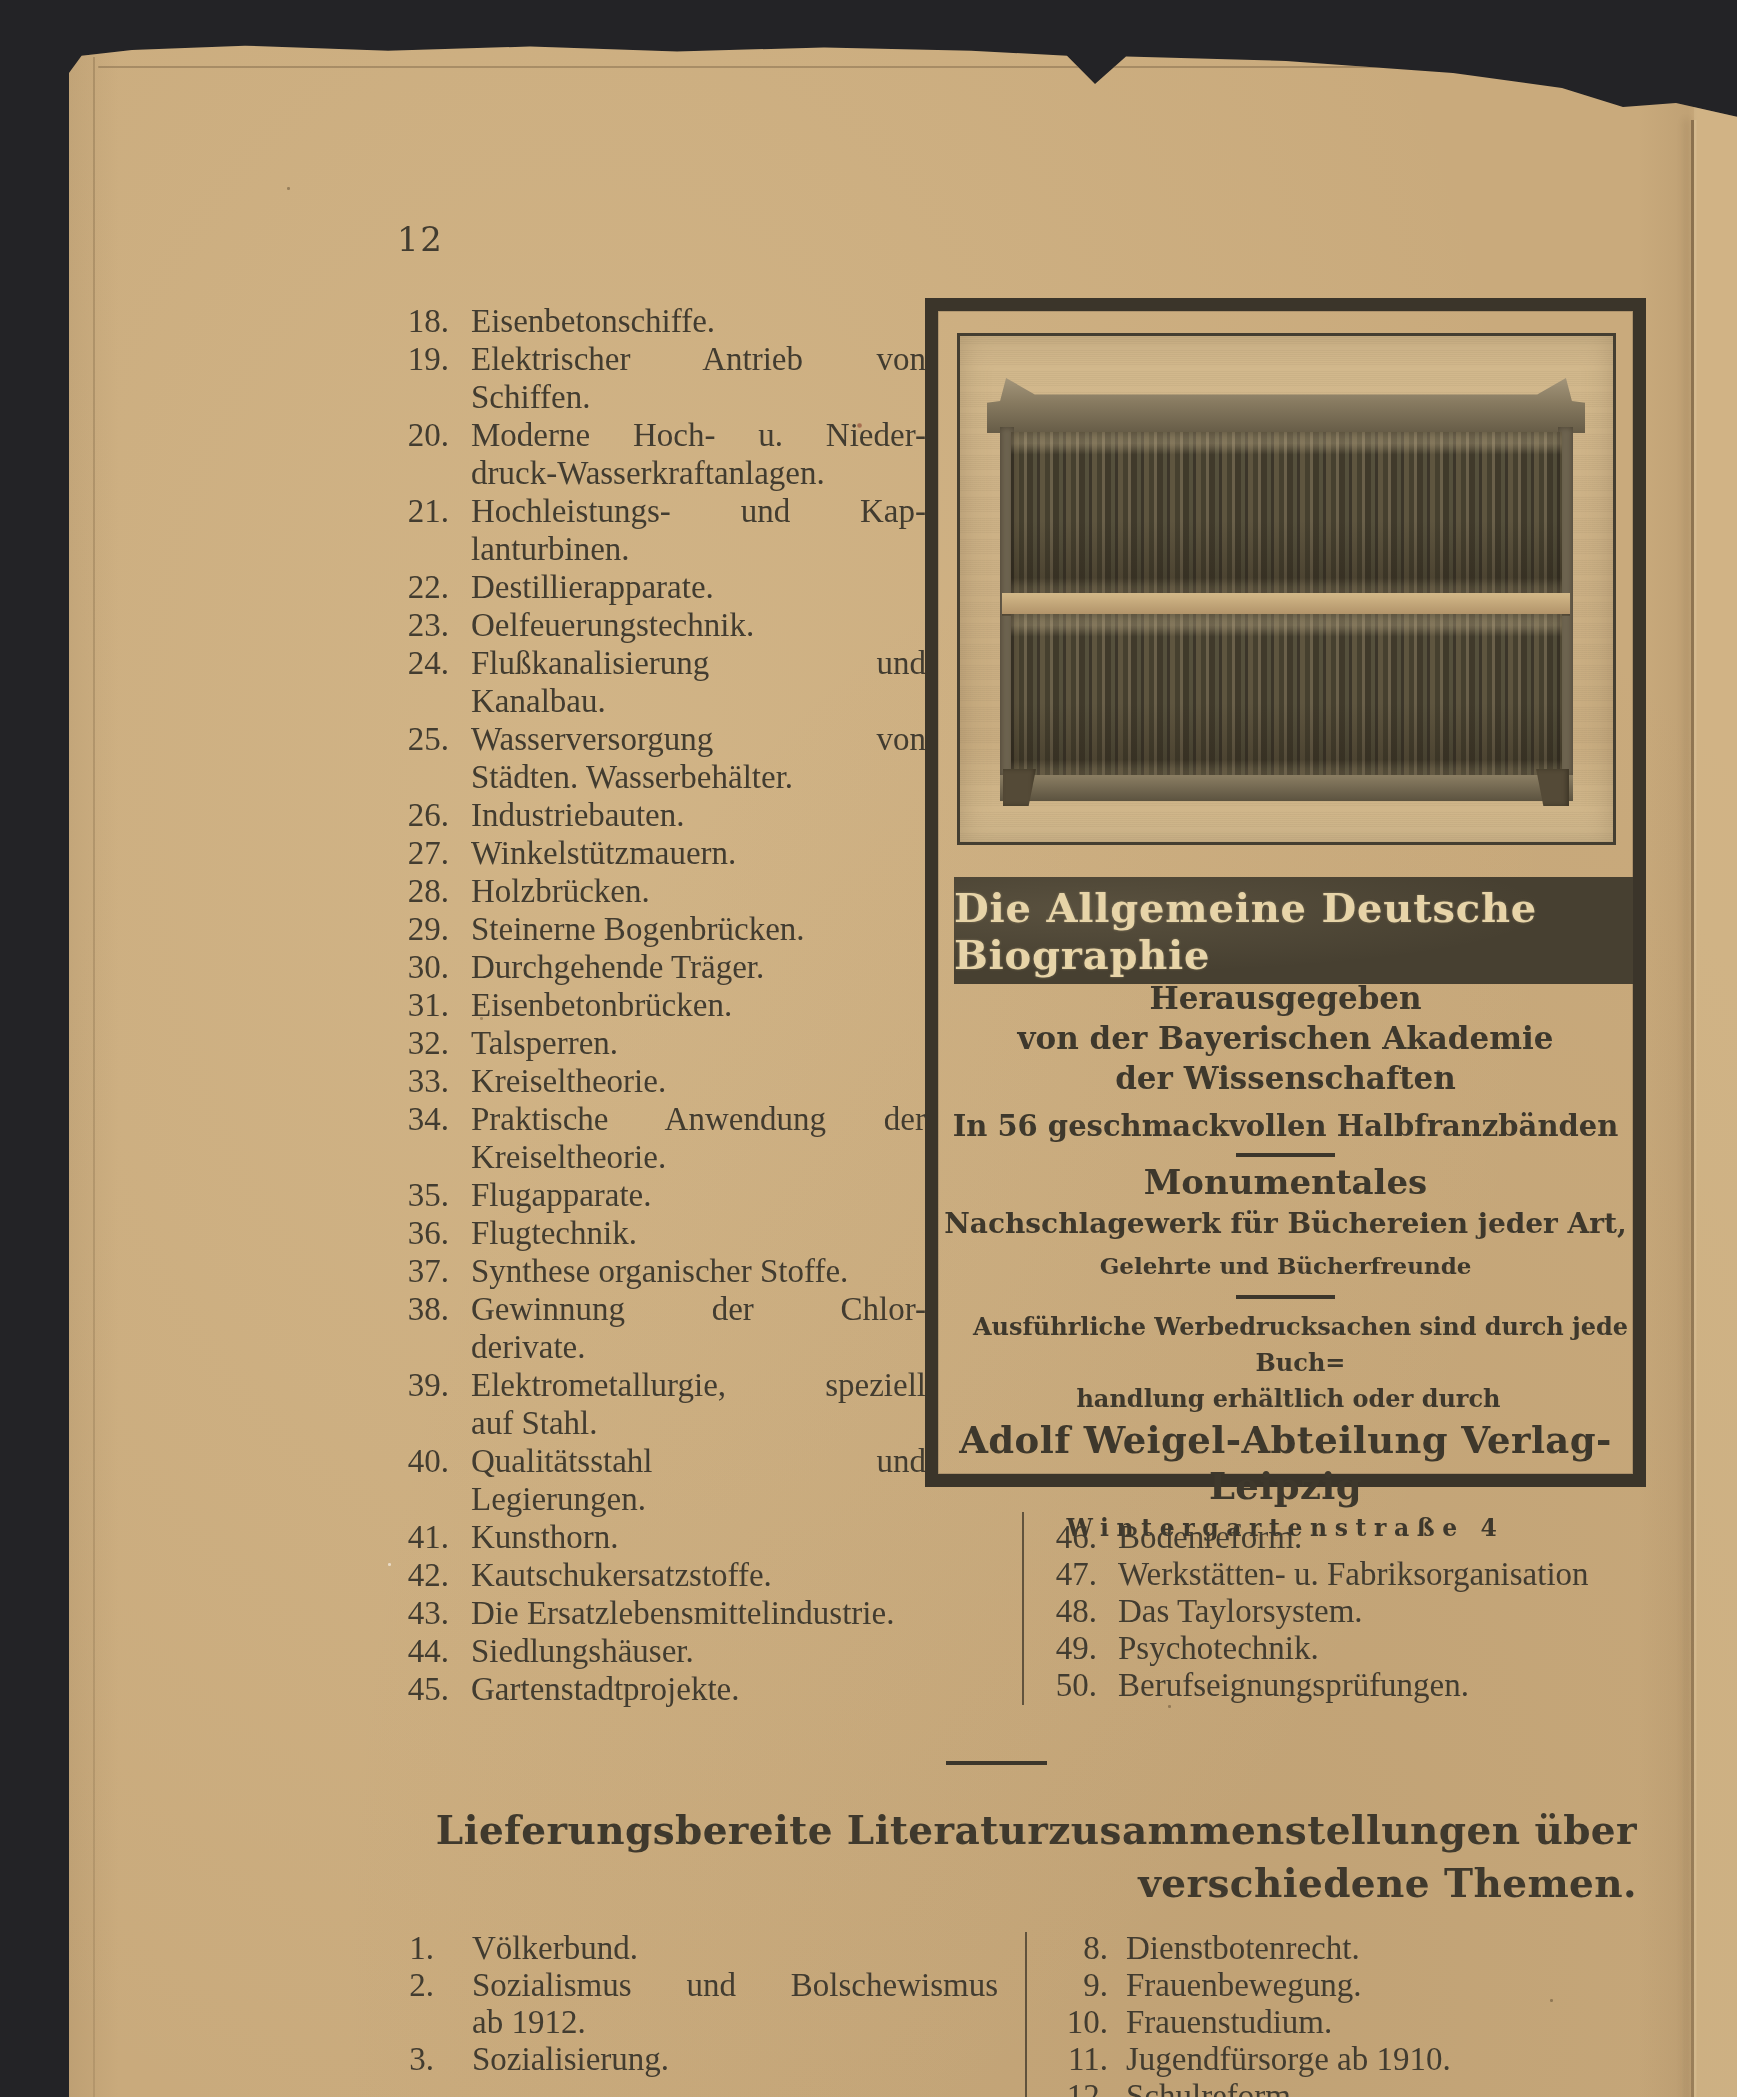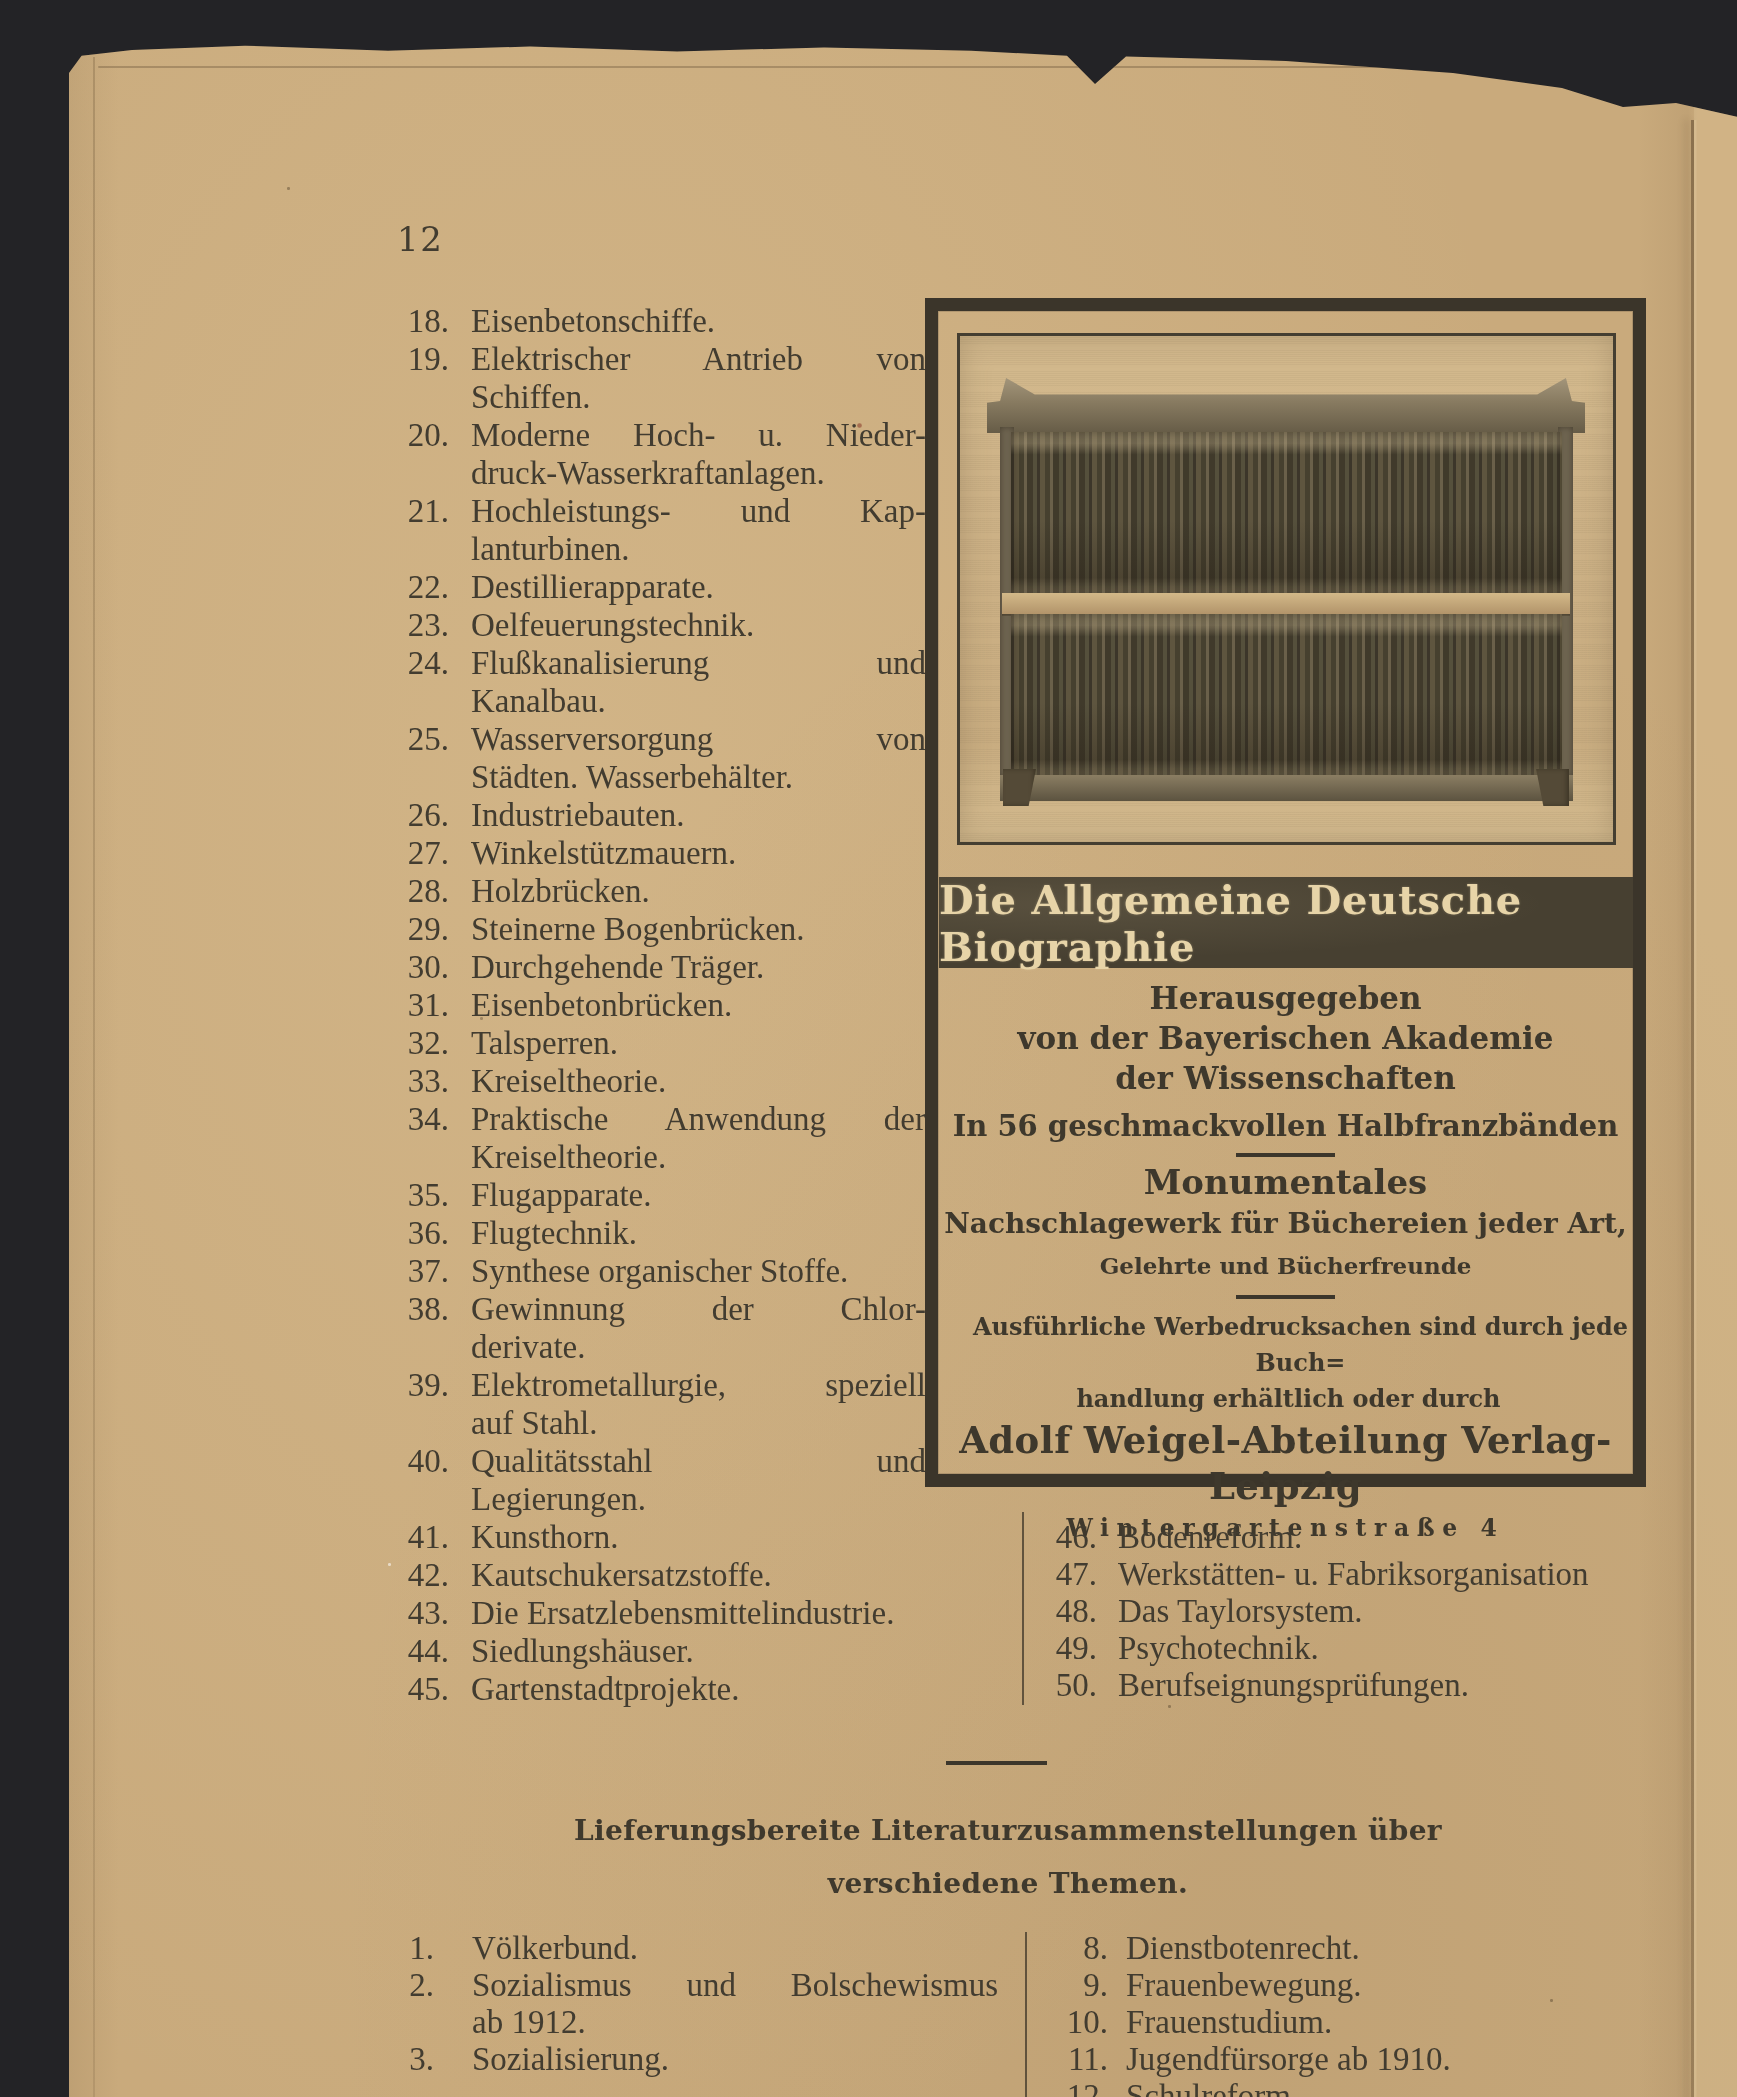--- a/index.html
+++ b/index.html
@@ -53,22 +53,22 @@
   .list-tech{left:313px;top:258px;line-height:38px;--numw:67px;--indent:89px;--txtw:455px;}
   .list-right{left:965px;top:1475px;line-height:37px;--numw:63px;--indent:84px;--txtw:615px;}
   .list-bl{left:313px;top:1886px;line-height:37px;--numw:52px;--indent:90px;--txtw:526px;}
   .list-br{left:961px;top:1886px;line-height:37px;--numw:78px;--indent:96px;--txtw:604px;}
 
   .vdiv{position:absolute;width:2.1px;background:rgba(58,50,38,.72);}
   .vdiv1{left:953px;top:1468px;height:193px;}
   .vdiv2{left:956px;top:1888px;height:315px;}
 
   .hrule{position:absolute;left:877px;top:1717px;width:101px;height:4.2px;background:#3c362b;}
-  .heading{position:absolute;left:310px;top:1760px;width:1258px;text-align:center;
-    font-weight:bold;font-size:28px;line-height:53px;letter-spacing:0.4px;color:#3f392d;}
+  .heading{position:absolute;left:310px;top:1760px;width:1258px;text-align:right;
+    font-weight:bold;font-size:39px;line-height:53px;letter-spacing:0.4px;color:#3f392d;}
 
   
   .ad{position:absolute;left:856px;top:254px;width:721px;height:1189px;
     box-sizing:border-box;border:13.4px solid #3b352a;
     box-shadow:inset 0 0 0 0.8px rgba(59,53,42,.25);}
   .photo{position:absolute;left:18.5px;top:22px;width:653px;height:506px;
     box-sizing:content-box;border:3.8px solid #443e31;
     background:
       repeating-linear-gradient(0deg, rgba(112,96,70,.07) 0 0.8px, rgba(112,96,70,0) 0.8px 2.1px),
       linear-gradient(180deg, #d2b88c 0 8%, #cdb287 30%, #c8ac80 80%, #d4bb8f 100%);
@@ -93,21 +93,21 @@
   .shelfboard{position:absolute;left:2.5px;right:2.5px;top:215px;height:20.6px;
     background:linear-gradient(180deg,#d3b989,#b2946a);
     box-shadow:0 1.7px 0 rgba(55,45,30,.5);}
   .basebar{position:absolute;left:0;right:0;top:397px;height:26px;
     background:linear-gradient(180deg,#8b7e63,#5c5340);}
   .leg{position:absolute;bottom:0;width:33px;height:37px;background:#544a37;
     box-shadow:inset -2.5px 0 4.2px rgba(30,24,14,.4);}
   .legL{left:3.4px;clip-path:polygon(0 0,100% 0,78% 100%,0 100%);}
   .legR{right:3.4px;clip-path:polygon(0 0,100% 0,100% 100%,22% 100%);}
 
-  .band{position:absolute;left:1px;right:0;top:566px;height:91px;
+  .band{position:absolute;left:16px;right:0;top:566px;height:107px;
     background:
       radial-gradient(ellipse at 20% 30%, rgba(220,200,160,.12), rgba(0,0,0,0) 60%),
       #474031;
     display:flex;align-items:center;justify-content:center;}
   .band span{font-size:40px;font-weight:bold;letter-spacing:0.8px;color:#e7d4a8;
     text-shadow:0 0 2.5px rgba(231,212,168,.35);}
 
   .adlines{position:absolute;left:0;right:0;top:667px;text-align:center;
     font-weight:bold;color:#3e382c;}
   .al{display:block;}

